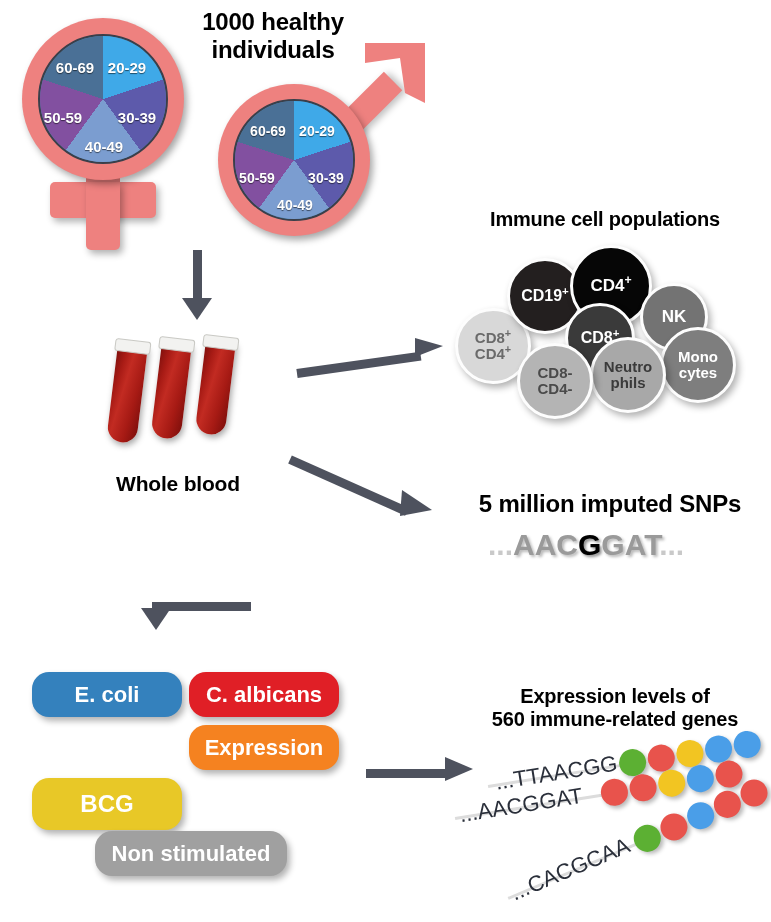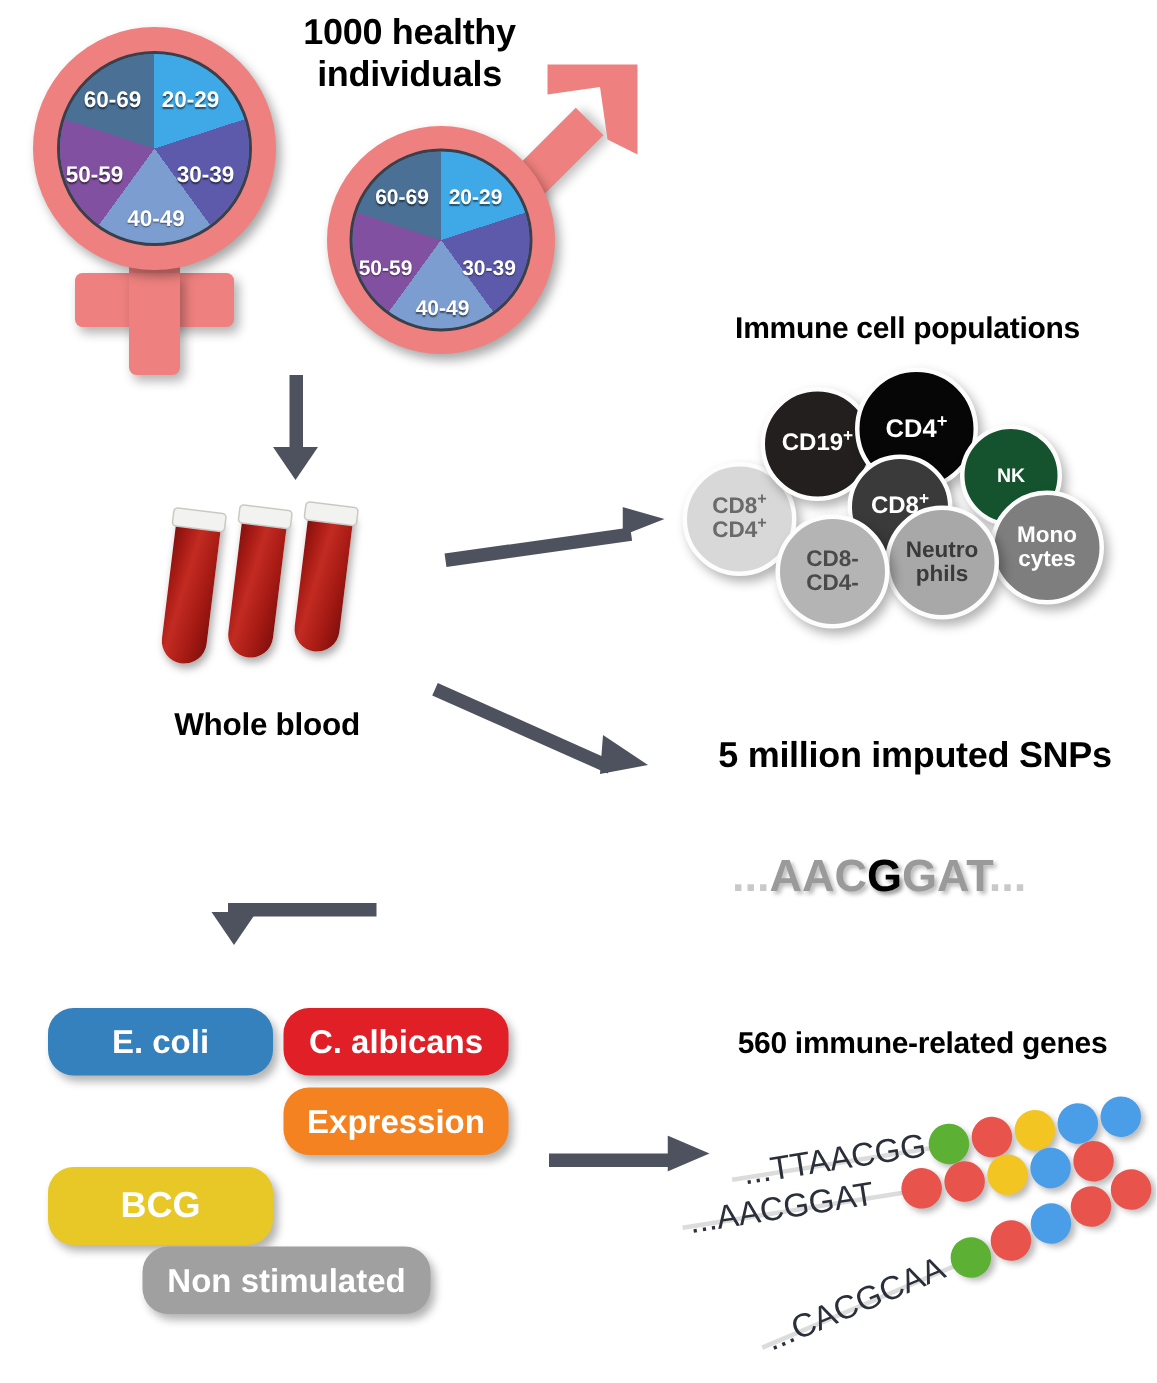--- a/index.html
+++ b/index.html
@@ -201,22 +201,22 @@
   <div class="cell" style="left:115px;top:0px;width:82px;height:82px;background:#060606;
               color:#ffffff;font-size:17px;">
     <div><span>CD4</span><span class="sup">+</span></div>
   </div>
 
   <div class="cell" style="left:110px;top:58px;width:70px;height:70px;background:#3a3a3a;
               color:#ffffff;font-size:16px;">
     <div><span>CD8</span><span class="sup">+</span></div>
   </div>
 
-  <div class="cell" style="left:185px;top:38px;width:68px;height:68px;background:#14532d;
-              color:#ffffff;font-size:13px;">
+  <div class="cell" style="left:185px;top:38px;width:68px;height:68px;background:#737373;
+              color:#ffffff;font-size:17px;">
     <div>NK</div>
   </div>
 
   <div class="cell" style="left:205px;top:82px;width:76px;height:76px;background:#7e7e7e;
               color:#ffffff;font-size:15px;flex-direction:column;">
     <div>Mono</div>
     <div>cytes</div>
   </div>
 
   <div class="cell" style="left:135px;top:92px;width:76px;height:76px;background:#a8a8a8;
@@ -228,21 +228,21 @@
   <div class="cell" style="left:62px;top:98px;width:76px;height:76px;background:#b4b4b4;
               color:#4a4a4a;font-size:15px;flex-direction:column;">
     <div>CD8-</div>
     <div>CD4-</div>
   </div>
 </div>
 
 <div class="abs heading" style="left:470px;top:490px;width:280px;font-size:24px;">5 million imputed SNPs</div>
 
 <div style="position:absolute;left:470px;top:528px;width:280px;height:90px;">
-  <div class="snp-row" style="left:18px;top:0px;font-size:30px;margin-top:40px;">
+  <div class="snp-row" style="left:18px;top:0px;font-size:30px;">
     <span class="snp-faint">...</span><span class="snp-dim">AAC</span><span class="snp-hi">G</span><span class="snp-dim">GAT</span><span class="snp-faint">...</span>
   </div>
 </div>
 
 <div style="position:absolute;left:32px;top:672px;width:320px;height:220px;">
   <div class="stim" style="left:0px;top:0px;width:150px;height:45px;background:#3481bd;font-size:22px;">E. coli</div>
   <div class="stim" style="left:157px;top:0px;width:150px;height:45px;background:#e01f26;font-size:22px;">C. albicans</div>
 
   <div class="stim" style="left:157px;top:53px;width:150px;height:45px;background:#f58220;font-size:22px;">Expression</div>
 
@@ -252,20 +252,21 @@
 </div>
 
 <div>
   <div class="arrow-line" style="left:366px;top:769px;width:85px;height:9px;"></div>
   <svg style="position:absolute;left:445px;top:757px;" width="40" height="36">
     <polygon points="0,0 28,12 0,24" fill="#4e525e"></polygon>
   </svg>
 </div>
 
 <div class="abs heading" style="left:465px;top:685px;width:300px;font-size:20px;">
+  <div>Expression levels of</div>
   <div>560 immune-related genes</div>
 </div>
 
 <div style="position:absolute;left:460px;top:745px;width:311px;height:170px;">
 
   <div class="strand" style="left:28px;top:28px;width:260px;height:26px;transform:rotate(-9deg);">
     <div class="strand-line" style="width:135px;"></div>
     <div class="strand-seq" style="left:8px;top:-2px;font-size:22px;">...TTAACGG</div>
     <div class="bead" style="left:133px;top:-1px;width:27px;height:27px;background:#5cb033;"></div>
     <div class="bead" style="left:162px;top:-1px;width:27px;height:27px;background:#e8534c;"></div>

